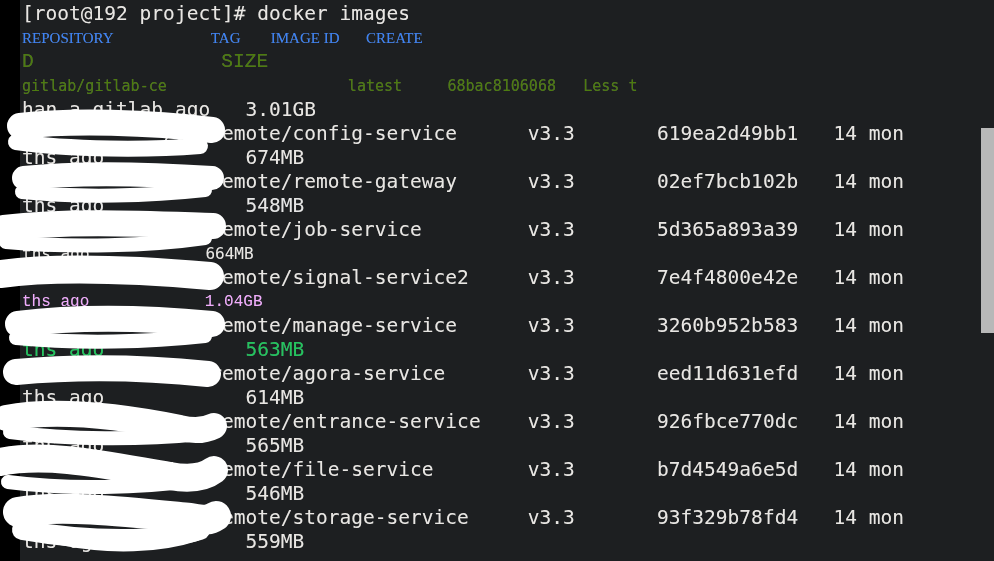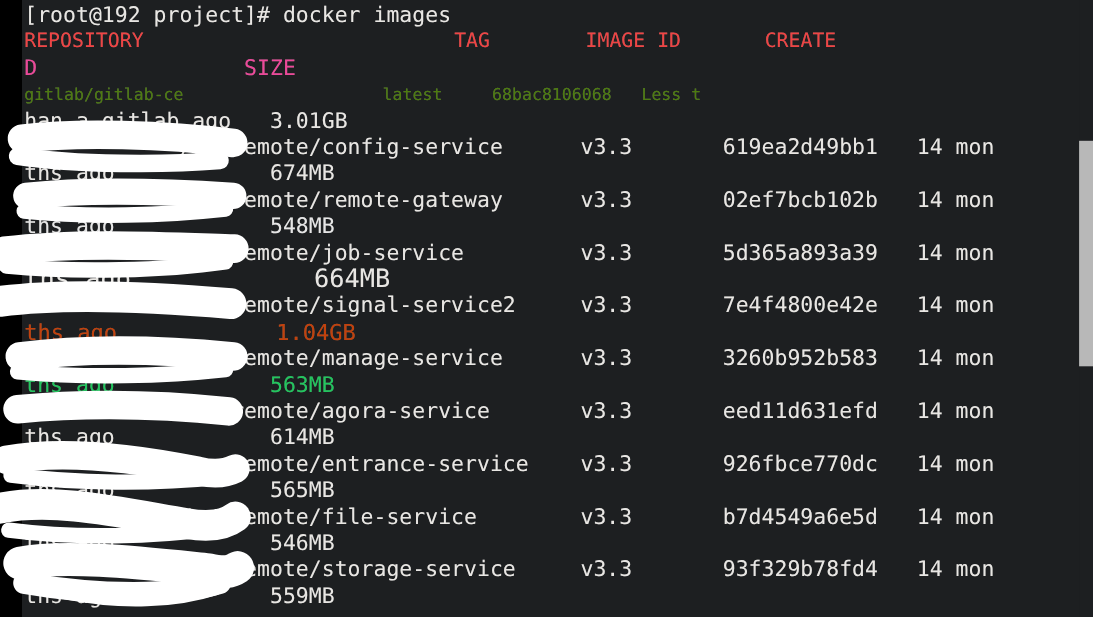--- a/index.html
+++ b/index.html
@@ -89,37 +89,37 @@
 </style>
 </head>
 <body>
 
 <div id="terminal" style="background: rgb(0, 0, 0);">
 
   <div id="terminal-surface" style="background: rgb(29, 31, 33);"></div>
 
   <div id="text-layer">
     <div class="term-line" style="top: 2px; left: 22px; color: rgb(232, 230, 227); font-size: 19.5px; line-height: 24px;">[root@192 project]# docker images</div>
-    <div class="term-line" style="top: 26px; left: 22px; color: #ef4444; font-size: 18px; line-height: 24px;">REPOSITORY                          TAG        IMAGE ID       CREATE</div>
-    <div class="term-line" style="top: 50px; left: 22px; color: #ec4899; font-size: 19.5px; line-height: 24px;">D                SIZE</div>
+    <div class="term-line" style="top: 26px; left: 22px; color: #3b82f6; font-size: 15px; line-height: 24px; font-family: Liberation Serif, serif;">REPOSITORY                          TAG        IMAGE ID       CREATE</div>
+    <div class="term-line" style="top: 50px; left: 22px; color: #4d7c0f; font-size: 19.5px; line-height: 24px; font-family: Liberation Mono, monospace;">D                SIZE</div>
 
     <div class="term-line" style="top: 74px; left: 22px; color: #4d7c0f; font-size: 15px; line-height: 24px; text-align: right;">gitlab/gitlab-ce                    latest     68bac8106068   Less t</div>
     <div class="term-line" style="top: 98px; left: 22px; color: rgb(232, 230, 227); font-size: 19.5px; line-height: 24px;">han a gitlab ago   3.01GB</div>
 
     <div class="term-line" style="top: 122px; left: 22px; color: rgb(232, 230, 227); font-size: 19.5px; line-height: 24px;">            /ar-remote/config-service      v3.3       619ea2d49bb1   14 mon</div>
     <div class="term-line" style="top: 146px; left: 22px; color: rgb(232, 230, 227); font-size: 19.5px; line-height: 24px; text-align: right;">ths ago            674MB</div>
 
     <div class="term-line" style="top: 170px; left: 22px; color: rgb(232, 230, 227); font-size: 19.5px; line-height: 24px;">            /ar-remote/remote-gateway      v3.3       02ef7bcb102b   14 mon</div>
     <div class="term-line" style="top: 194px; left: 22px; color: #e5e5e5; font-size: 19.5px; line-height: 24px;">ths ago            548MB</div>
 
     <div class="term-line" style="top: 218px; left: 22px; color: rgb(232, 230, 227); font-size: 19.5px; line-height: 24px;">            /ar-remote/job-service         v3.3       5d365a893a39   14 mon</div>
-    <div class="term-line" style="top: 242px; left: 22px; color: rgb(232, 230, 227); font-size: 23px; line-height: 24px;">ths ago            664MB</div>
+    <div class="term-line" style="top: 242px; left: 22px; color: rgb(232, 230, 227); font-size: 16px; line-height: 24px;">ths ago            664MB</div>
 
     <div class="term-line" style="top: 266px; left: 22px; color: rgb(232, 230, 227); font-size: 19.5px; line-height: 24px;">            /ar-remote/signal-service2     v3.3       7e4f4800e42e   14 mon</div>
-    <div class="term-line" style="top: 290px; left: 22px; color: #c2410c; font-size: 20px; line-height: 24px;">ths ago            1.04GB</div>
+    <div class="term-line" style="top: 290px; left: 22px; color: #f0abfc; font-size: 16px; line-height: 24px; font-family: Liberation Mono, monospace;">ths ago            1.04GB</div>
 
     <div class="term-line" style="top: 314px; left: 22px; color: rgb(232, 230, 227); font-size: 19.5px; line-height: 24px;">            /ar-remote/manage-service      v3.3       3260b952b583   14 mon</div>
     <div class="term-line" style="top: 338px; left: 22px; color: #22c55e; font-size: 19.5px; line-height: 24px;">ths ago            563MB</div>
 
     <div class="term-line" style="top: 362px; left: 22px; color: rgb(232, 230, 227); font-size: 19.5px; line-height: 24px;">            /ar-remote/agora-service       v3.3       eed11d631efd   14 mon</div>
     <div class="term-line" style="top: 386px; left: 22px; color: rgb(232, 230, 227); font-size: 19.5px; line-height: 24px;">ths ago            614MB</div>
 
     <div class="term-line" style="top: 410px; left: 22px; color: rgb(232, 230, 227); font-size: 19.5px; line-height: 24px;">            /ar-remote/entrance-service    v3.3       926fbce770dc   14 mon</div>
     <div class="term-line" style="top: 434px; left: 22px; color: rgb(232, 230, 227); font-size: 19.5px; line-height: 24px;">ths ago            565MB</div>
 

